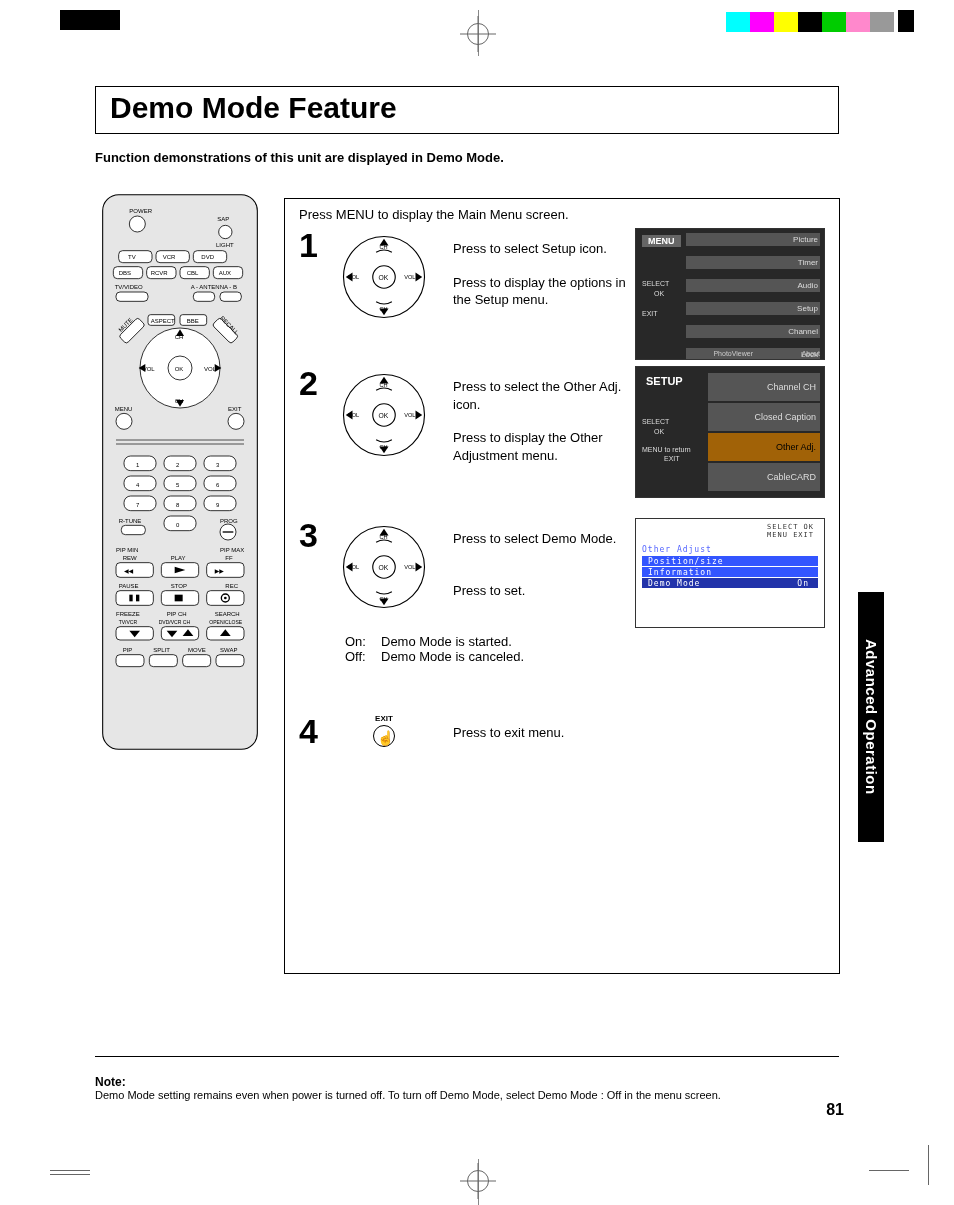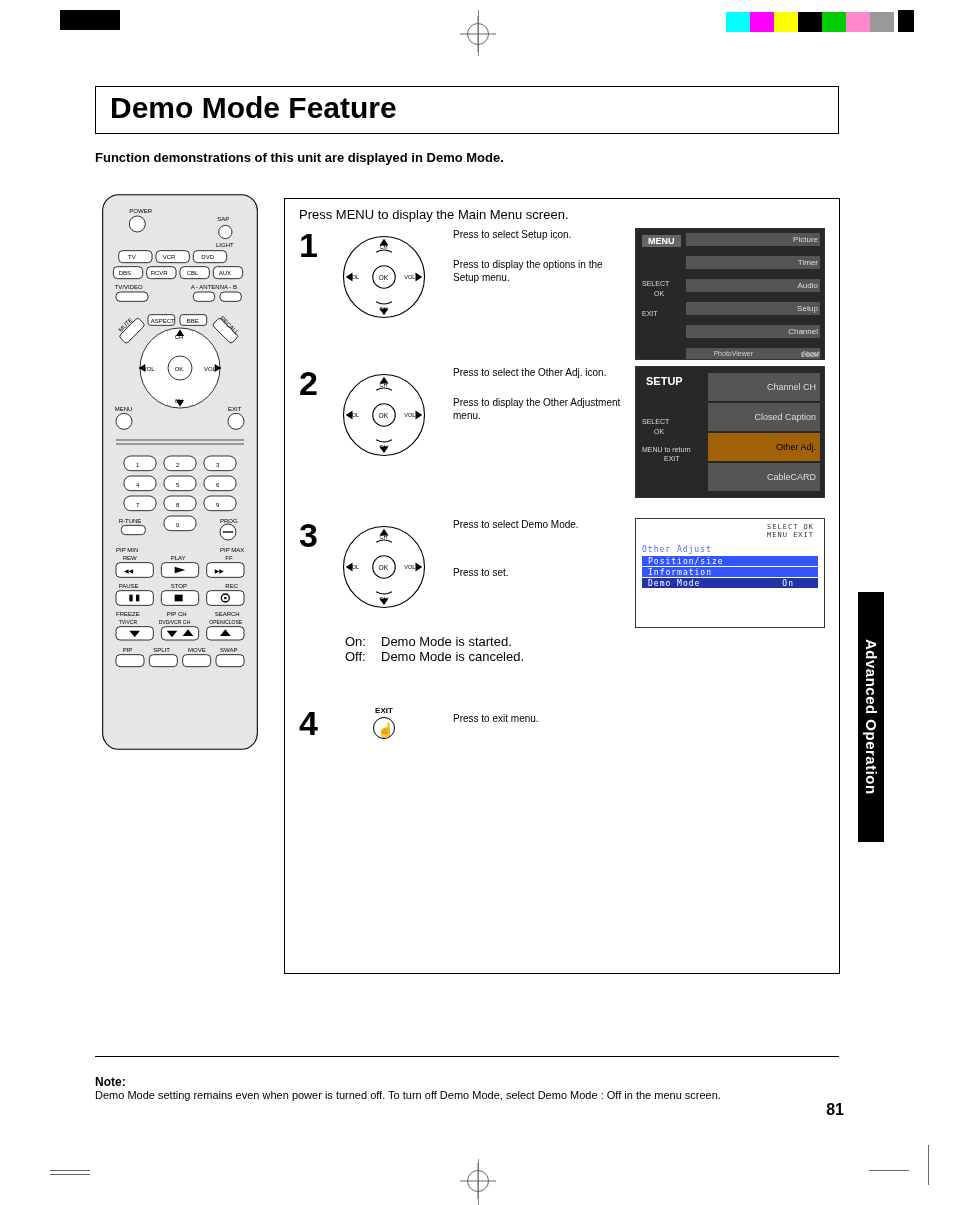--- a/index.html
+++ b/index.html
@@ -42,42 +42,42 @@
   
   .remote-wrap { position:absolute; left:100px; top:192px; width:160px; height:580px; }
 
   
   .steps-box { position:absolute; left:284px; top:198px; width:556px; height:776px; border:1.5px solid #000; }
   .steps-inner { padding:8px 14px 12px 14px; font-size:12px; }
   .step-intro { font-size:13px; }
   .step-row { display:flex; align-items:flex-start; margin-top:6px; }
   .step-num { font-size:34px; font-weight:bold; width:40px; line-height:1; }
   .step-nav { width:90px; flex:0 0 90px; margin-top:4px;}
-  .step-text { flex:1; font-size:10px; line-height:1.35; padding-left:24px; padding-right:8px;}
+  .step-text { flex:1; font-size:13px; line-height:1.35; padding-left:24px; padding-right:8px;margin-top:12px;}
   .step-text p { margin-bottom:16px;}
   .step-right-img { width:190px; flex:0 0 190px; }
   .screen-box { width:190px; height:132px; border:1px solid #333; background:#282828; color:#ddd; font-size:8px; position:relative; overflow:hidden;}
   .screen-menu .hdr { position:absolute; left:6px; top:6px; background:#666; color:#fff; font-size:9px; font-weight:bold; padding:1px 6px;}
   .screen-menu .grid { position:absolute; right:4px; left:50px; top:4px; bottom:4px; display:grid; grid-template-columns:1fr; grid-template-rows:1fr 1fr 1fr; gap:10px;}
   .screen-menu .grid div{ background:#555; font-size:8px; color:#ddd; display:flex; align-items:flex-end; justify-content:flex-end; padding:2px;}
   .screen-menu .sidelabels { position:absolute; left:6px; top:50px; font-size:7px; line-height:1.4;}
   .screen-setup .hdr { position:absolute; left:8px; top:8px; color:#fff; font-size:11px; font-weight:bold; padding:0 2px;}
   .screen-setup .list { position:absolute; right:4px; left:72px; top:6px; bottom:6px; display:flex;flex-direction:column; gap:2px;}
   .screen-setup .list div{ background:#555; color:#ddd; font-size:9px; display:flex; align-items:center; justify-content:flex-end; padding:0 4px; height:28px;}
   .screen-setup .list div.hl{ background:#a16207; color:#000;}
   .screen-setup .sidelabels { position:absolute; left:6px; top:50px; font-size:7px; line-height:1.4;}
 
   .screen-osd { width:190px; height:110px; border:1px solid #333; background:#fff; font-family:monospace; font-size:7.5px; letter-spacing:1px; position:relative; color:#333;}
   .osd-legend { position:absolute; right:10px; top:4px; font-size:7px; text-align:left; line-height:1.2;}
   .osd-title { position:absolute; left:6px; top:26px; color:#56f; font-size:8px;}
   .osd-row { position:absolute; left:6px; right:6px; height:10px; background:#35f; color:#fff; font-size:8px; padding-left:6px; display:flex; align-items:center;}
   .osd-row.r1{ top:37px;}
   .osd-row.r2{ top:48px;}
   .osd-row.r3{ top:59px; background:#23a;}
-  .osd-on { position:absolute; right:24px;}
+  .osd-on { position:absolute; right:9px;}
 
   .exit-btn { width:40px; text-align:center; font-size:8px; }
   .exit-btn .circ{ width:22px; height:22px; border:1px solid #000; border-radius:50%; margin:2px auto 0 auto; position:relative;}
   .exit-btn .finger{ font-size:14px; position:absolute; left:3px; top:4px;}
 
   .onoff-block { font-size:13px; margin-left:46px; margin-top:6px;}
   .onoff-block .lbl{ display:inline-block; width:36px;}
 
   
   .note-block { position:absolute; left:95px; top:1056px; width:744px; border-top:1px solid #000; padding-top:18px; font-size:11px;}

